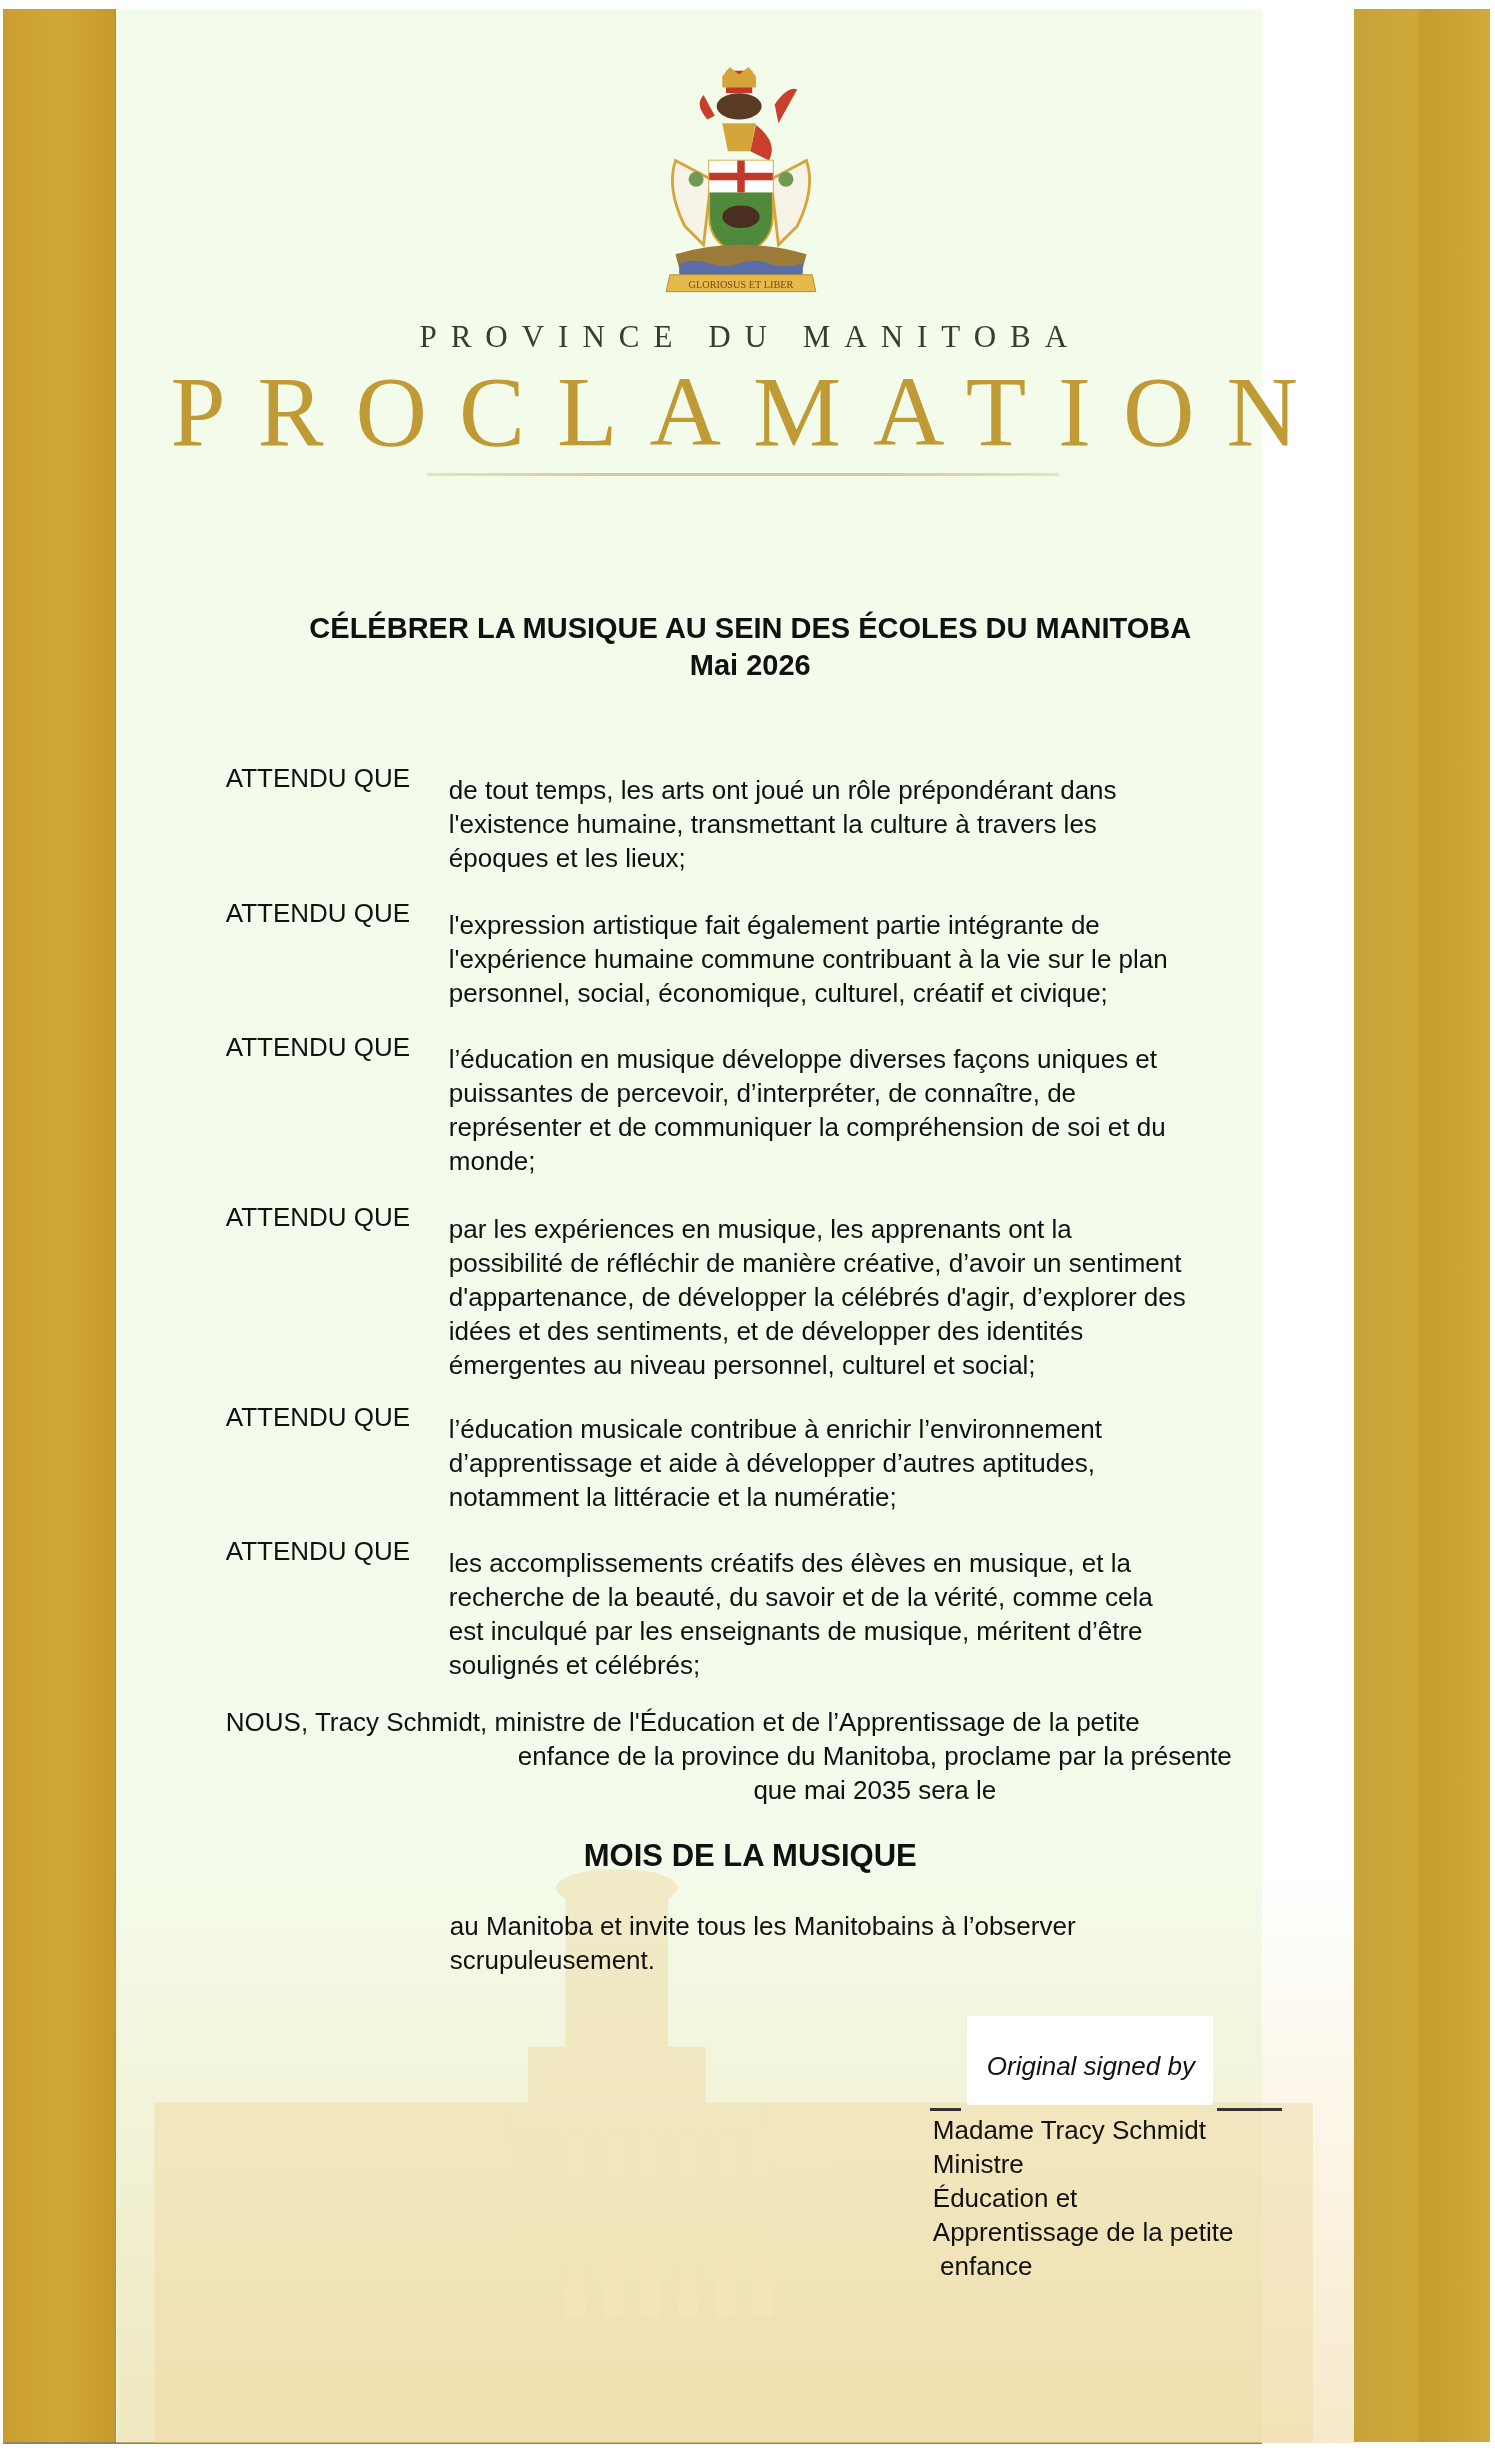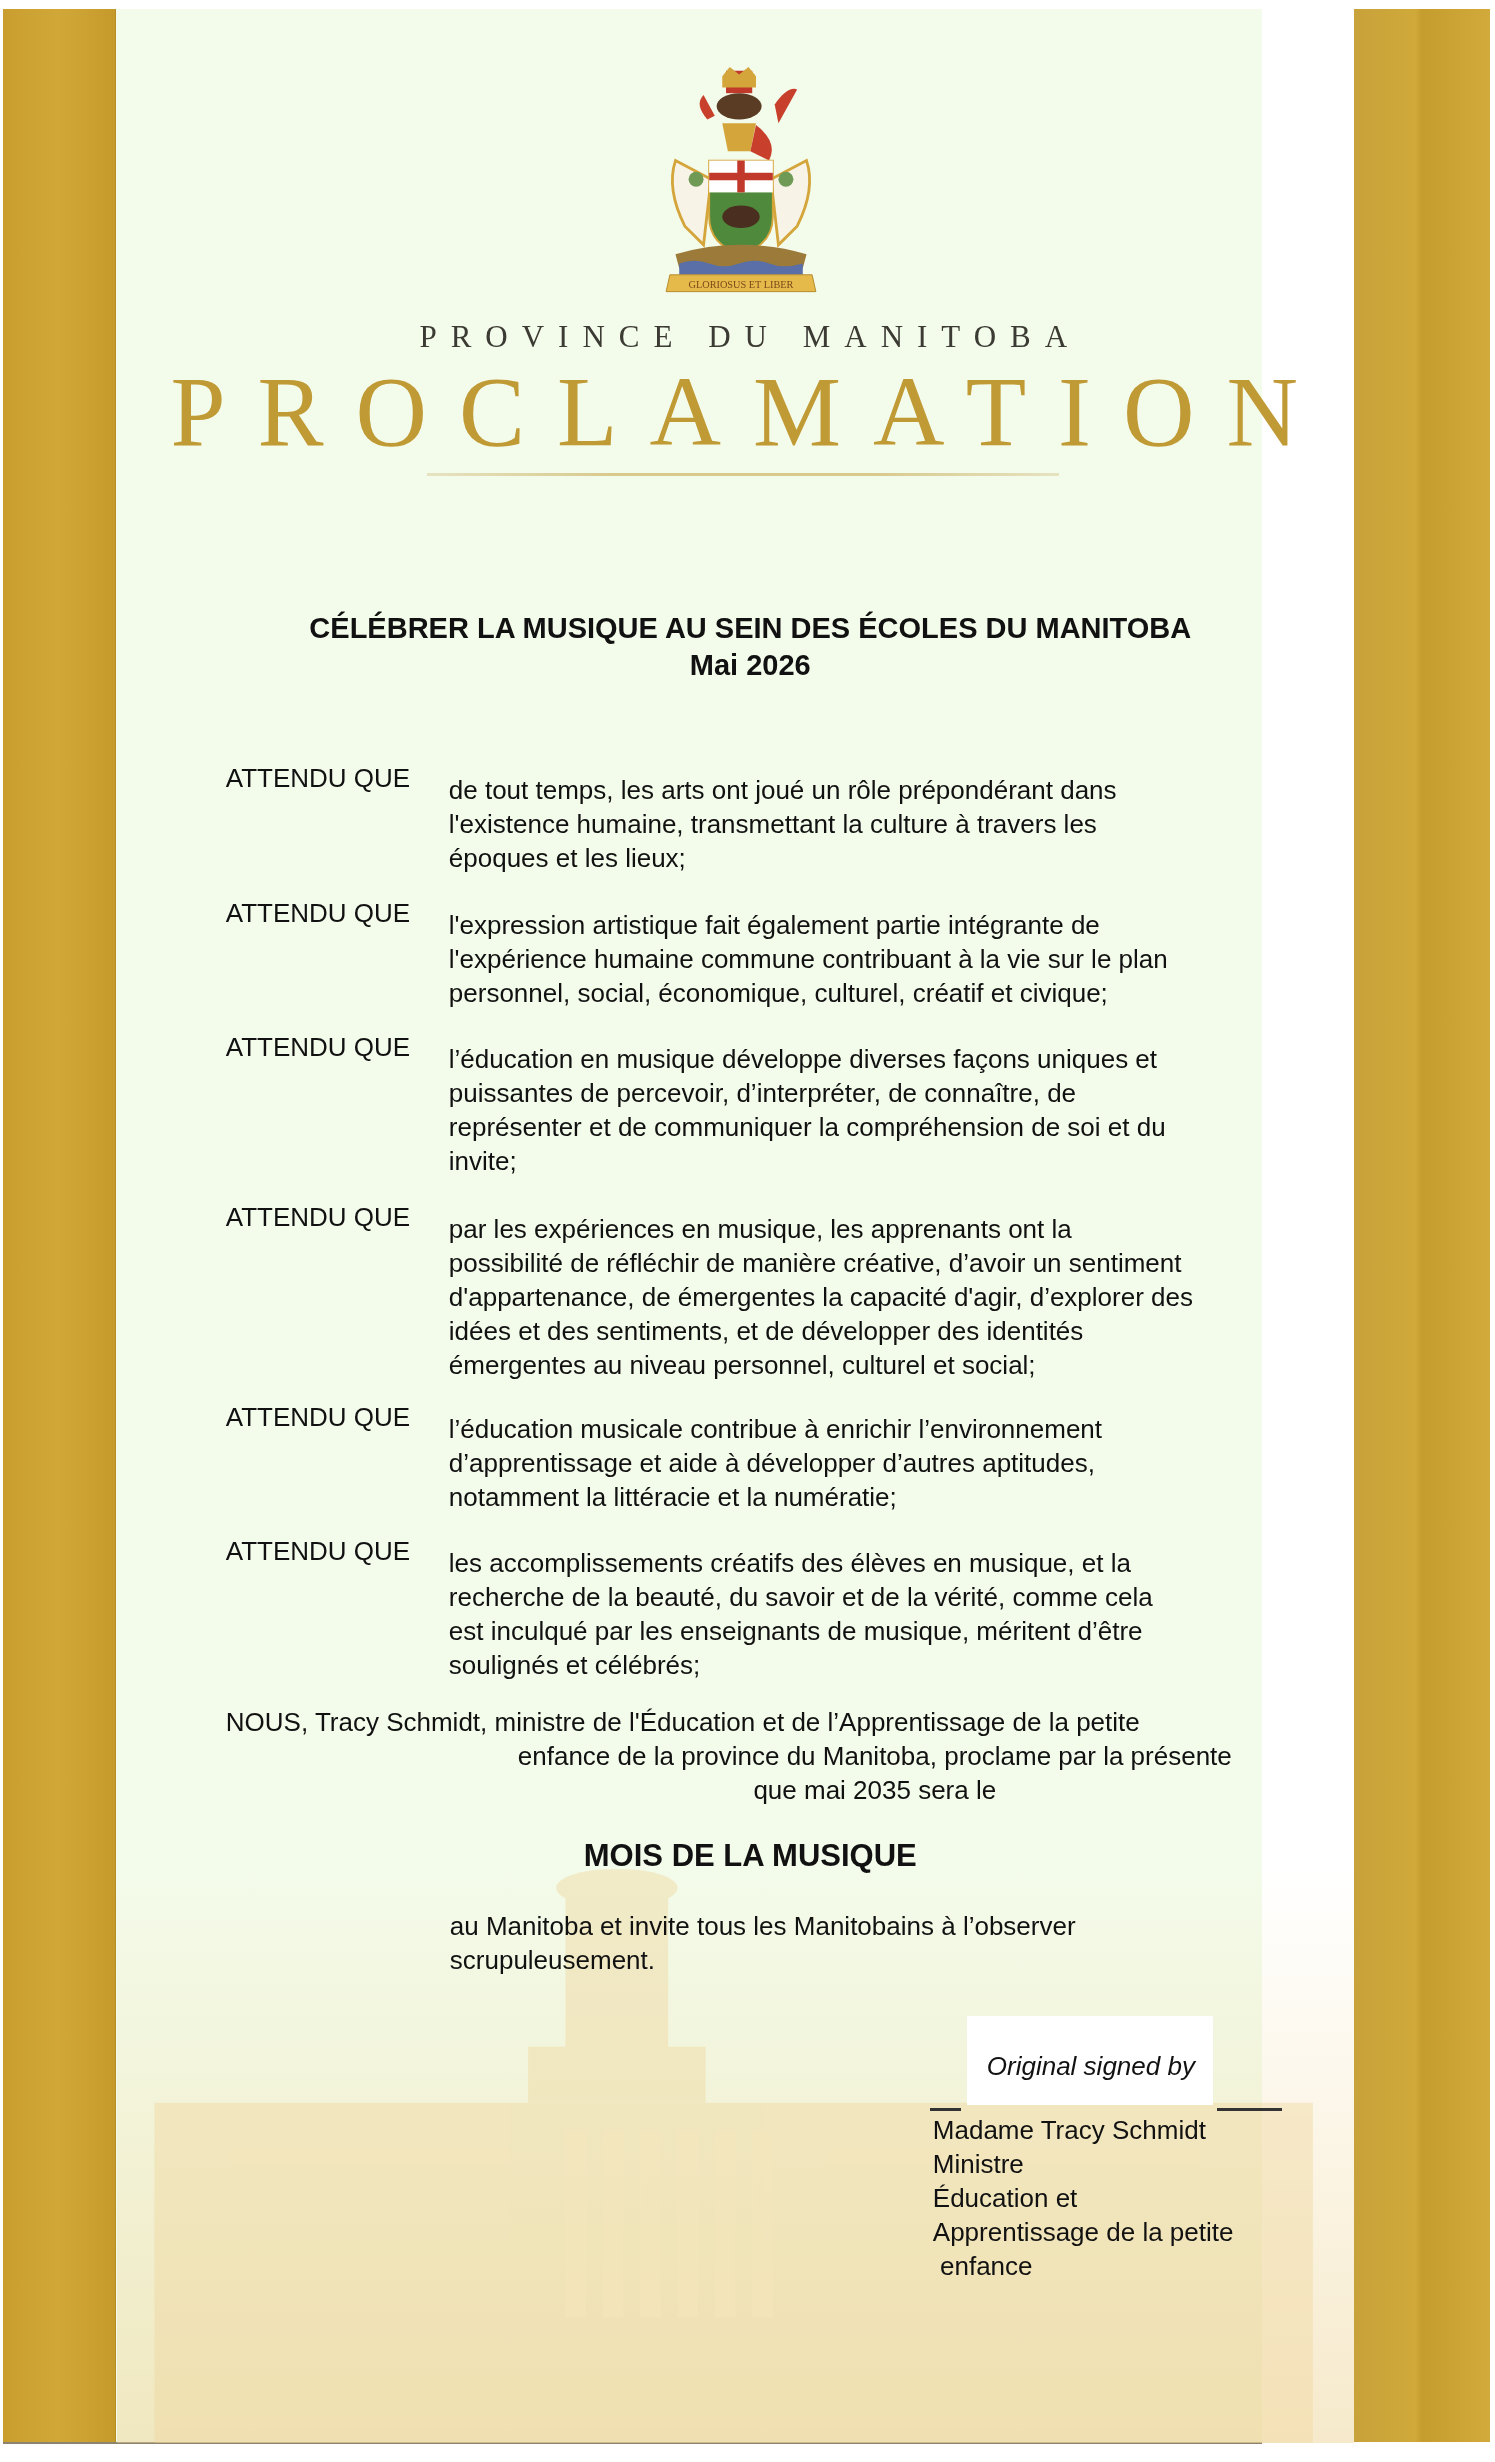--- a/index.html
+++ b/index.html
@@ -148,30 +148,30 @@
       <span class="line">personnel, social, économique, culturel, créatif et civique;</span>
     </div>
   </div>
 
   <div class="clause" style="top:1021px">
     <span class="label">ATTENDU QUE</span>
     <div class="body">
       <span class="line">l’éducation en musique développe diverses façons uniques et</span>
       <span class="line">puissantes de percevoir, d’interpréter, de connaître, de</span>
       <span class="line">représenter et de communiquer la compréhension de soi et du</span>
-      <span class="line">invite;</span>
+      <span class="line">monde;</span>
     </div>
   </div>
 
   <div class="clause" style="top:1191px">
     <span class="label">ATTENDU QUE</span>
     <div class="body">
       <span class="line">par les expériences en musique, les apprenants ont la</span>
       <span class="line">possibilité de réfléchir de manière créative, d’avoir un sentiment</span>
-      <span class="line">d'appartenance, de émergentes la capacité d'agir, d’explorer des</span>
+      <span class="line">d'appartenance, de développer la célébrés d'agir, d’explorer des</span>
       <span class="line">idées et des sentiments, et de développer des identités</span>
       <span class="line">émergentes au niveau personnel, culturel et social;</span>
     </div>
   </div>
 
   <div class="clause" style="top:1391px">
     <span class="label">ATTENDU QUE</span>
     <div class="body">
       <span class="line">l’éducation musicale contribue à enrichir l’environnement</span>
       <span class="line">d’apprentissage et aide à développer d’autres aptitudes,</span>

